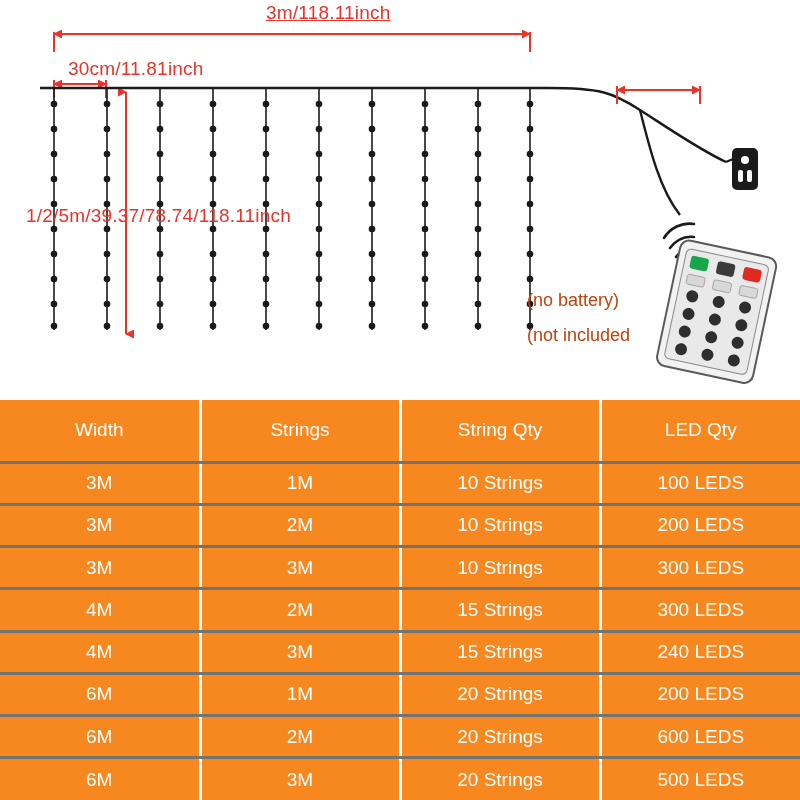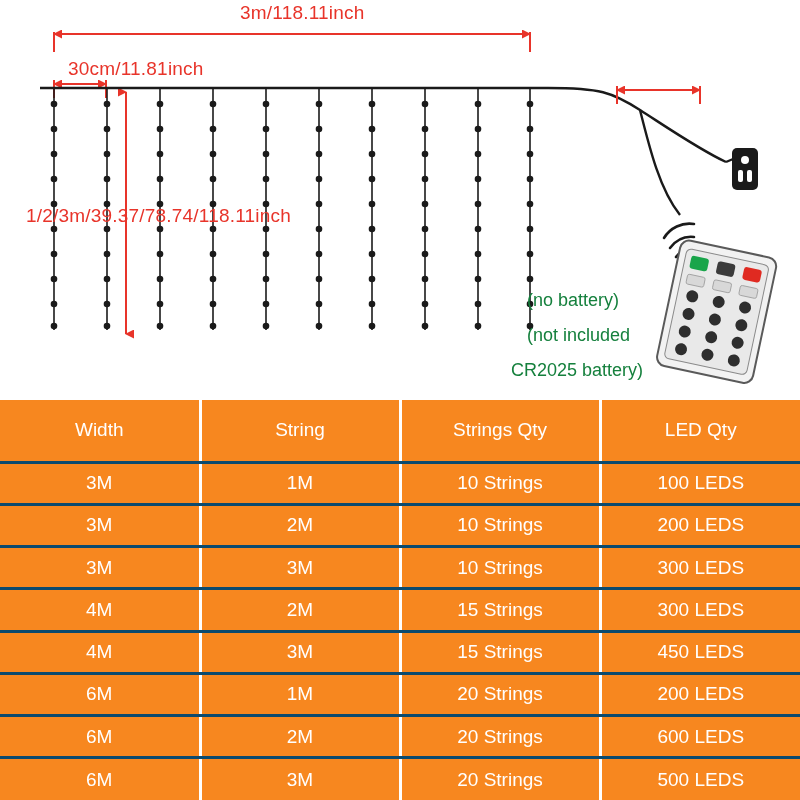--- a/index.html
+++ b/index.html
@@ -24,27 +24,27 @@
   }
   #diagram svg { display: block; }
 
   .dim-label {
     position: absolute;
     color: #e8342a;
     font-size: 19px;
     white-space: nowrap;
     letter-spacing: 0.2px;
   }
-  #label-width      { left: 240px; top: 2px; }
+  #label-width      { left: 266px; top: 2px; text-decoration: underline; }
   #label-spacing    { left: 48px;  top: 58px; margin-left: 20px; }
   #label-lead       { left: 620px; top: 58px; }
   #label-height     { left: 26px;  top: 205px; }
   .note-label {
     position: absolute;
-    color: #15803d;
+    color: #c2410c;
     font-size: 18px;
     white-space: nowrap;
   }
   #note-1 { left: 527px; top: 290px; }
   #note-2 { left: 527px; top: 325px; text-align: center; }
   #note-3 { left: 511px; top: 360px; }
 
   
   #table-wrap {
     position: absolute;
@@ -56,21 +56,21 @@
     width: 800px;
     height: 400px;
     border-collapse: collapse;
     table-layout: fixed;
   }
   table.spec th, table.spec td {
     color: #ffffff;
     text-align: center;
     vertical-align: middle;
     border-right: 3px solid #ffffff;
-    border-bottom: 3px solid #0c4a6e;
+    border-bottom: 3px solid #737373;
     font-weight: normal;
     padding: 0;
   }
   table.spec th { font-size: 19px; height: 62px; }
   table.spec td { font-size: 19px; height: 42px; margin-left: 24px; }
   table.spec th:last-child, table.spec td:last-child { border-right: none; }
   table.spec tr:last-child td { border-bottom: none; }
 </style>
 </head>
 <body>
@@ -283,34 +283,33 @@
         <circle cx="717" cy="338" r="6" fill="#2e2e2e"></circle>
         <circle cx="744" cy="338" r="6" fill="#2e2e2e"></circle>
         <circle cx="690" cy="356" r="6" fill="#2e2e2e"></circle>
         <circle cx="717" cy="356" r="6" fill="#2e2e2e"></circle>
         <circle cx="744" cy="356" r="6" fill="#2e2e2e"></circle>
       </g>
     </svg>
 
     <div class="dim-label" id="label-width">3m/118.11inch</div>
     <div class="dim-label" id="label-spacing">30cm/11.81inch</div>
-    <div class="dim-label" id="label-height">1/2/3m/39.37/78.74/118.11inch</div>
+    <div class="dim-label" id="label-height">1/2/5m/39.37/78.74/118.11inch</div>
 
     <div class="note-label" id="note-1">(no battery)</div>
     <div class="note-label" id="note-2">(not included</div>
-    <div class="note-label" id="note-3">CR2025 battery)</div>
   </div>
 
   <div id="table-wrap">
     <table class="spec">
       <thead>
         <tr>
           <th>Width</th>
-          <th>String</th>
-          <th>Strings Qty</th>
+          <th>Strings</th>
+          <th>String Qty</th>
           <th>LED Qty</th>
         </tr>
       </thead>
       <tbody>
         <tr>
           <td>3M</td>
           <td>1M</td>
           <td>10 Strings</td>
           <td>100 LEDS</td>
         </tr>
@@ -329,21 +328,21 @@
         <tr>
           <td>4M</td>
           <td>2M</td>
           <td>15 Strings</td>
           <td>300 LEDS</td>
         </tr>
         <tr>
           <td>4M</td>
           <td>3M</td>
           <td>15 Strings</td>
-          <td>450 LEDS</td>
+          <td>240 LEDS</td>
         </tr>
         <tr>
           <td>6M</td>
           <td>1M</td>
           <td>20 Strings</td>
           <td>200 LEDS</td>
         </tr>
         <tr>
           <td>6M</td>
           <td>2M</td>

